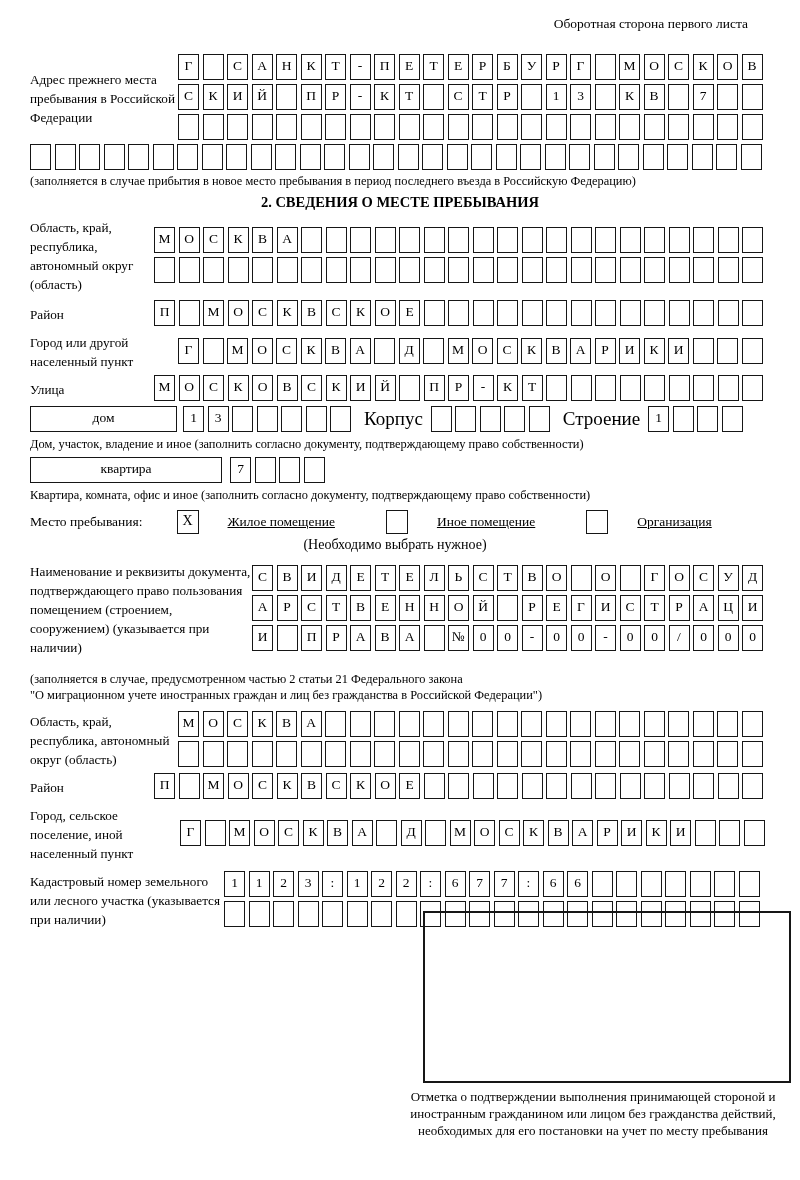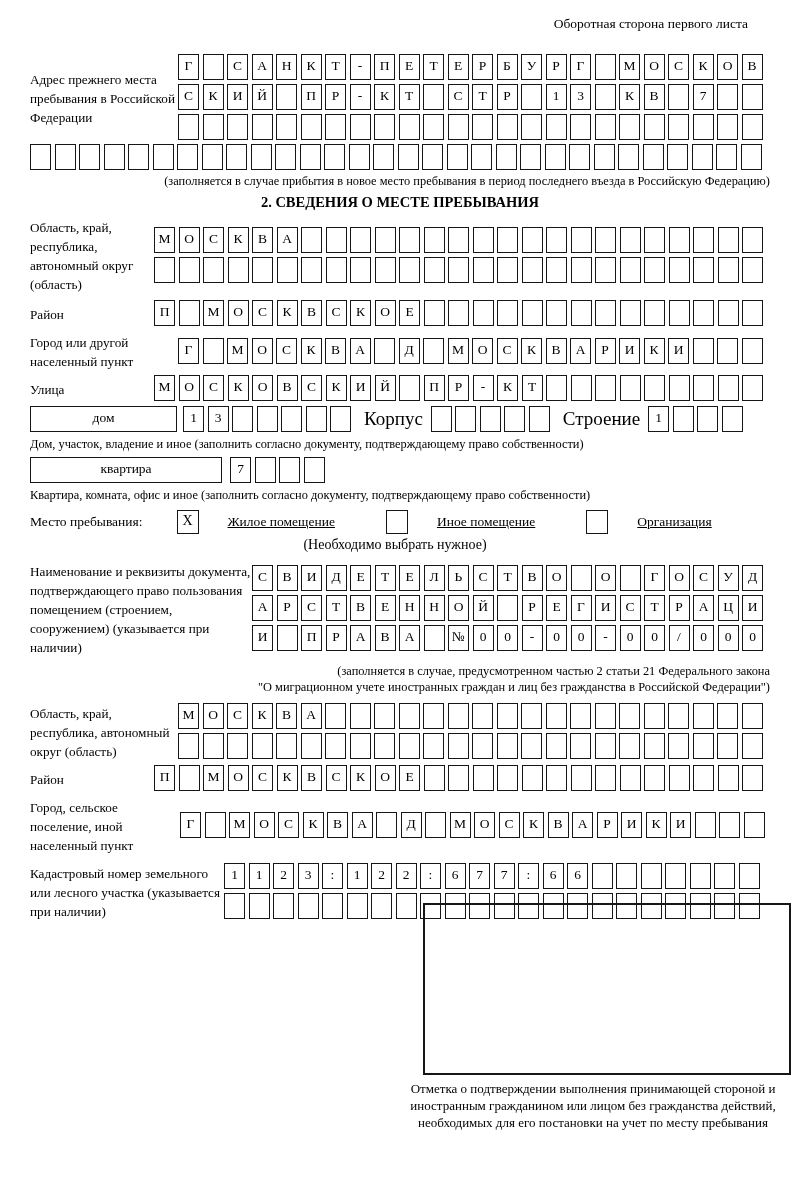--- a/index.html
+++ b/index.html
@@ -20,21 +20,21 @@
 
   .boxcol { display:flex; flex-direction:column; gap:4px; }
   .boxrow { display:flex; gap:3.5px; }
   .cbox {
     display:inline-block; width:21px; height:26px; flex:0 0 21px;
     border:1.7px solid #161616; text-align:center;
     font-size:13.5px; line-height:22px;
   }
   .fullrow { margin-top:4px; }
 
-  .note { font-size:12.4px; line-height:16px; text-align:right; }
+  .note { font-size:12.4px; line-height:16px; text-align:left; }
   .note-block1 { margin-top:3px; }
   .sec-title { font-size:14.5px; font-weight:bold; text-align:center; margin:5px 0 4px 0; }
 
   .mt4 { margin-top:4px; } .mt6 { margin-top:6px; }
 
   .inline-line { display:flex; align-items:center; margin-top:5px; }
   .wide-cell {
     border:1.7px solid #161616; height:26px; text-align:center;
     font-size:13.5px; line-height:22px; flex:0 0 auto;
   }
@@ -45,21 +45,21 @@
 
   .stay-line { display:flex; align-items:center; margin-top:7px;gap:25px; }
   .stay-label { font-size:13.5px; margin-right:9px; }
   .chk {
     display:inline-block; width:22px; height:24px; border:1.7px solid #161616;
     text-align:center; font-size:14px; line-height:20px; flex:0 0 auto;
   }
   .opt-label { font-size:13.5px; margin:0 26px 0 4px;text-decoration:underline; }
   .stay-note { width:330px; margin-left:200px; text-align:center; font-size:14px; margin-top:3px; }
 
-  .fact-note { margin-top:6px; }
+  .fact-note { margin-top:14px; }
   .stamp-wrap { width:400px; margin-left:363px; margin-top:-18px; }
   .stamp-box { width:368px; height:172px; border:2px solid #161616; margin-left:30px; }
   .stamp-caption { font-size:13px; line-height:17px; text-align:center; margin-top:5px; }
 </style>
 </head>
 <body>
 
 <div class="page">
 
   <div class="corner">Оборотная сторона первого листа</div>

